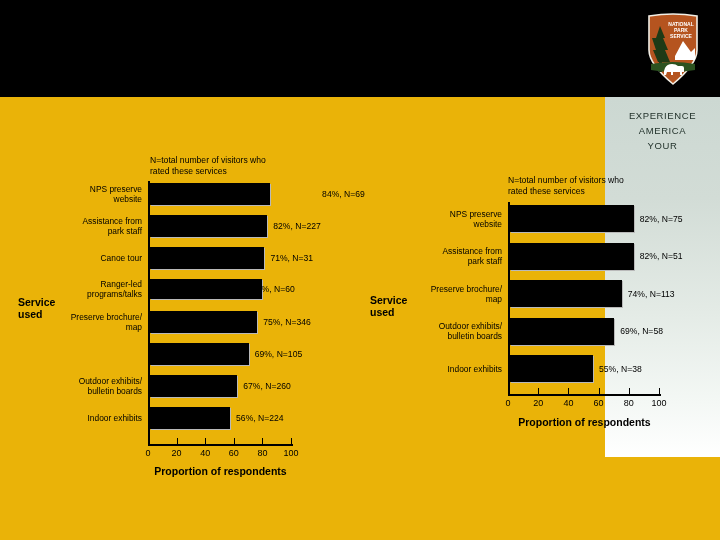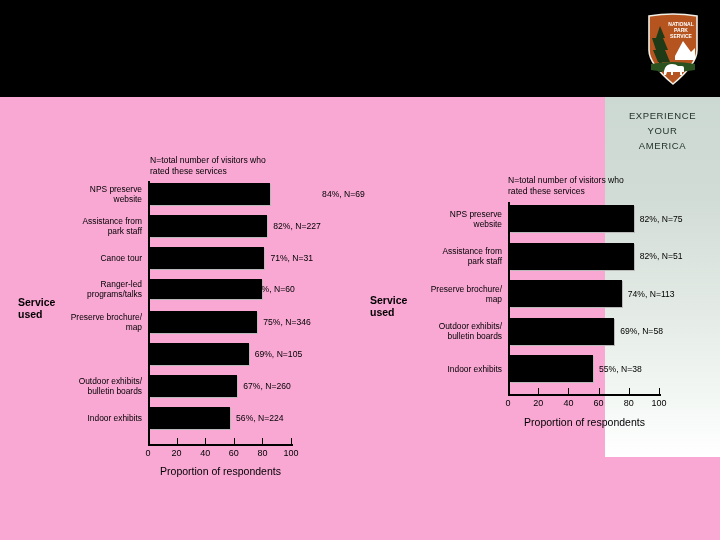--- a/index.html
+++ b/index.html
@@ -4,21 +4,21 @@
 <style>
   html, body {
     margin: 0;
     padding: 0;
     background: #ffffff;
   }
   #slide {
     position: relative;
     width: 720px;
     height: 540px;
-    background: #f9a8d4;
+    background: #eab308;
     overflow: hidden;
     font-family: "Liberation Sans", sans-serif;
   }
 
   
   #header-band {
     position: absolute;
     left: 0; top: 0;
     width: 720px; height: 97px;
     background: #000000;
@@ -120,21 +120,21 @@
     position: absolute;
     font-size: 9px;
     color: #000;
     text-align: center;
     width: 30px;
     transform: translateX(-15px);
   }
   .axis-title-x {
     position: absolute;
     font-size: 10.5px;
-    font-weight: normal;
+    font-weight: bold;
     color: #000;
     text-align: center;
     white-space: nowrap;
   }
 </style>
 </head>
 <body>
 
 <div id="slide">
 
@@ -155,22 +155,22 @@
 
       <text x="36" y="14" fill="#ffffff" font-family="Liberation Sans, sans-serif" font-size="5" font-weight="bold" text-anchor="middle">NATIONAL</text>
       <text x="36" y="20" fill="#ffffff" font-family="Liberation Sans, sans-serif" font-size="5" font-weight="bold" text-anchor="middle">PARK</text>
       <text x="36" y="26" fill="#ffffff" font-family="Liberation Sans, sans-serif" font-size="5" font-weight="bold" text-anchor="middle">SERVICE</text>
     </svg>
   </div>
 
   <div id="sage-panel"></div>
   <div id="tagline">
     <div>EXPERIENCE</div>
+    <div>AMERICA</div>
     <div>YOUR</div>
-    <div>AMERICA</div>
   </div>
 
   <div class="chart" id="chart-left" style="left:0px; top:150px; width:320px; height:340px;">
 
     <div class="nnote" style="left:150px; top:5px;">
       <div>N=total number of visitors who</div>
       <div>rated these services</div>
     </div>
 
     <div class="axis-title-y" style="left:18px; top:146px;">

